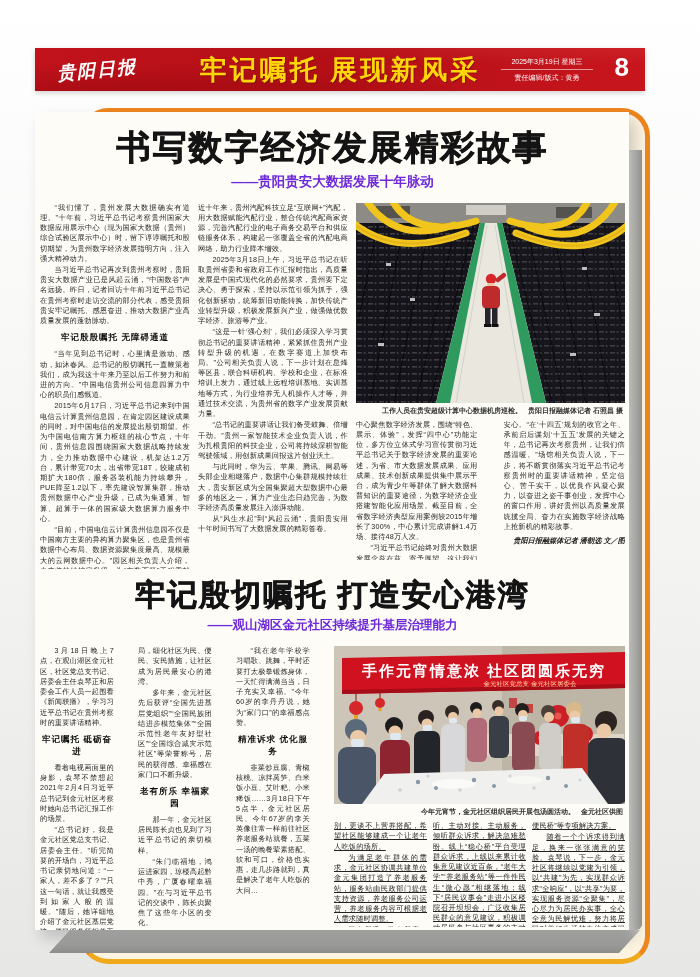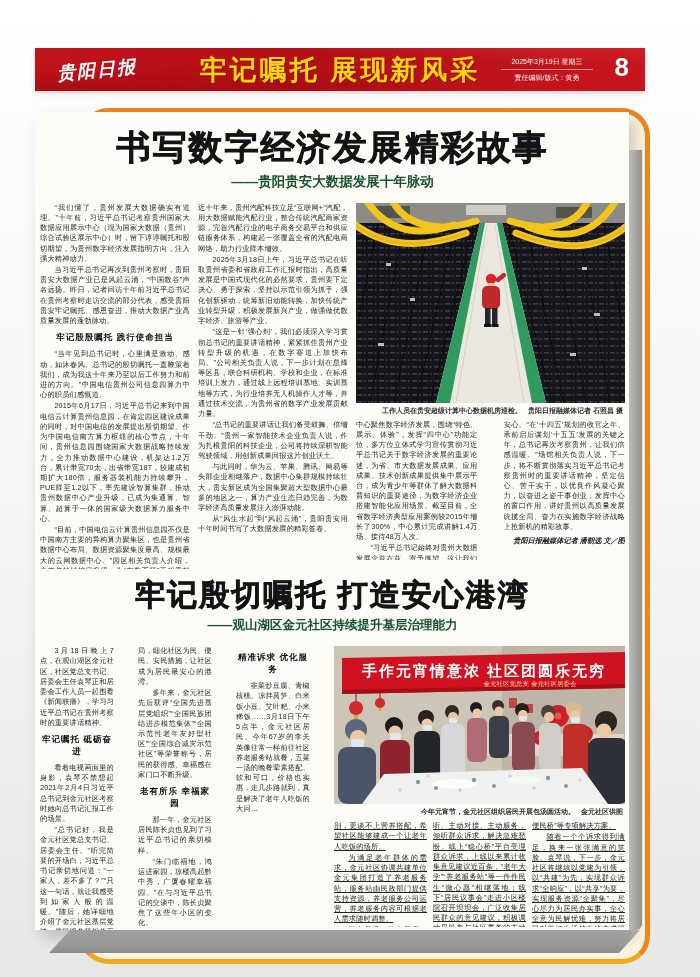--- a/index.html
+++ b/index.html
@@ -62,21 +62,21 @@
     position:absolute;left:35px;top:112px;width:594px;height:818px;z-index:3;
     background:#fdfcf7;box-shadow:6px 8px 14px rgba(0,0,0,.18);
     padding:4px 4px 0 5px;box-sizing:border-box;color:#222;
   }
   .a-head{text-align:center;}
   .a1-head{margin-top:14px;}
   .a2-head{margin-top:10px;}
   .hl{font-weight:900;color:#141414;-webkit-text-stroke:.7px #141414;letter-spacing:2px;line-height:1.05;}
   .hl1{font-size:34px;}
   .hl2{font-size:30px;}
-  .sub{font-weight:700;color:#14532d;margin-top:7px;}
+  .sub{font-weight:700;color:#6d28d9;margin-top:7px;}
   .sub1{font-size:13.5px;}
   .sub2{font-size:12.5px;}
 
   .cols{display:flex;}
   .a1-cols{margin-top:12px;height:366px;gap:8px;}
   .a2-cols{margin-top:12px;height:284px;gap:24px;}
   .col{overflow:hidden;}
   .w150{width:150px;height:100%;}
   .w92{width:92px;height:100%;}
   .rblock1{width:269px;}
@@ -120,21 +120,21 @@
 
     <div class="a-head a1-head">
       <div class="hl hl1">书写数字经济发展精彩故事</div>
       <div class="sub sub1">——贵阳贵安大数据发展十年脉动</div>
     </div>
 
     <div class="cols a1-cols">
       <div class="col w150">
         <p class="p">“我们懂了，贵州发展大数据确实有道理。”十年前，习近平总书记考察贵州国家大数据应用展示中心（现为国家大数据（贵州）综合试验区展示中心）时，留下谆谆嘱托和殷切期望，为贵州数字经济发展指明方向，注入强大精神动力。</p>
         <p class="p">当习近平总书记再次到贵州考察时，贵阳贵安大数据产业已是风起云涌，“中国数谷”声名远扬。昨日，记者回访十年前习近平总书记在贵州考察时走访交流的部分代表，感受贵阳贵安牢记嘱托、感恩奋进，推动大数据产业高质量发展的蓬勃脉动。</p>
-        <div class="sech">牢记殷殷嘱托 践行使命担当</div>
+        <div class="sech">牢记殷殷嘱托 无障碍通道</div>
         <p class="p">“当年见到总书记时，心里满是激动、感动，如沐春风。总书记的殷切嘱托一直鞭策着我们，成为我这十年来乃至以后工作努力和前进的方向。”中国电信贵州公司信息园算力中心的职员们感慨道。</p>
         <p class="p">2015年6月17日，习近平总书记来到中国电信云计算贵州信息园，在肯定园区建设成果的同时，对中国电信的发展提出殷切期望。作为中国电信南方算力枢纽的核心节点，十年间，贵州信息园围绕国家大数据战略持续发力，全力推动数据中心建设，机架达1.2万台，累计带宽70太，出省带宽18T，较建成初期扩大180倍，服务器装机能力持续攀升，PUE降至1.2以下，率先建设智算集群，推动贵州数据中心产业升级，已成为集通算、智算、超算于一体的国家级大数据算力服务中心。</p>
         <p class="p">“目前，中国电信云计算贵州信息园不仅是中国南方主要的异构算力聚集区，也是贵州省数据中心布局、数据资源聚集度最高、规模最大的云网数据中心。”园区相关负责人介绍，未来将持续扩容升级，为“东数西算”工程贡献更多力量。</p>
 
       </div>
       <div class="col w150">
         <p class="p cont">近十年来，贵州汽配科技立足“互联网+”汽配，用大数据赋能汽配行业，整合传统汽配商家资源，完善汽配行业的电子商务交易平台和供应链服务体系，构建起一张覆盖全省的汽配电商网络，助力行业降本增效。</p>
         <p class="p">2025年3月18日上午，习近平总书记在听取贵州省委和省政府工作汇报时指出，高质量发展是中国式现代化的必然要求，贵州要下定决心、勇于探索，坚持以示范引领为抓手，强化创新驱动，统筹新旧动能转换，加快传统产业转型升级，积极发展新兴产业，做强做优数字经济、旅游等产业。</p>
         <p class="p">“这是一针‘强心剂’，我们必须深入学习贯彻总书记的重要讲话精神，紧紧抓住贵州产业转型升级的机遇，在数字赛道上加快布局。”公司相关负责人说，下一步计划在息烽等区县，联合科研机构、学校和企业，在标准培训上发力，通过线上远程培训基地、实训基地等方式，为行业培养无人机操作人才等，并通过技术交流，为贵州省的数字产业发展贡献力量。</p>
         <p class="p">“总书记的重要讲话让我们备受鼓舞、倍增干劲。”贵州一家智能技术企业负责人说，作为扎根贵阳的科技企业，公司将持续深耕智能驾驶领域，用创新成果回报这片创业沃土。</p>
@@ -242,20 +242,21 @@
       <div class="col w92">
         <p class="p cont">局，细化社区为民、便民、安民措施，让社区成为居民最安心的港湾。</p>
         <p class="p">多年来，金元社区先后获评“全国先进基层党组织”“全国民族团结进步模范集体”“全国示范性老年友好型社区”“全国综合减灾示范社区”等荣誉称号，居民的获得感、幸福感在家门口不断升级。</p>
         <div class="sech">老有所乐 幸福家园</div>
         <p class="p">那一年，金元社区居民陈长贞也见到了习近平总书记的亲切模样。</p>
         <p class="p">“朱门临福地，鸿运进家园，琼楼高起黔中秀，广厦春曜幸福园。”在与习近平总书记的交谈中，陈长贞聚焦了这些年小区的变化。</p>
         <p class="p">“这首诗是金元社区的真实写照，也是我们群众的幸福感受。”陈长贞感慨，党的十八大以来，小区旧貌换新颜，环境越来越好，每天都像过年，不仅居住条件有了充分改善，精神文化生活也越来越丰富，日子越过越有奔头。</p>
 
       </div>
       <div class="col w92">
+        <p class="p">“我在老年学校学习唱歌、跳舞，平时还要打太极拳锻炼身体，一天忙得满满当当，日子充实又幸福。”今年60岁的李丹丹说，她为“家门口”的幸福感点赞。</p>
         <div class="sech">精准诉求 优化服务</div>
         <p class="p">韭菜炒豆腐、青椒核桃、凉拌莴笋、白米饭小豆、艾叶粑、小米稀饭……3月18日下午5点半，金元社区居民、今年67岁的李关英像往常一样前往社区养老服务站就餐，五菜一汤的晚餐荤素搭配、软和可口，价格也实惠，走几步路就到，真是解决了老年人吃饭的大问…</p>
       </div>
       <div class="rblock2">
 
         <svg class="photo" width="291" height="158" viewBox="0 0 291 158" preserveAspectRatio="none">
           <rect width="291" height="158" fill="#cdc6b8"></rect>
           <rect x="168" width="123" height="158" fill="#bdb5a6"></rect>
           <rect x="140" y="88" width="150" height="22" fill="#ddd6c8"></rect>
           <g fill="#c23433" opacity=".85">

